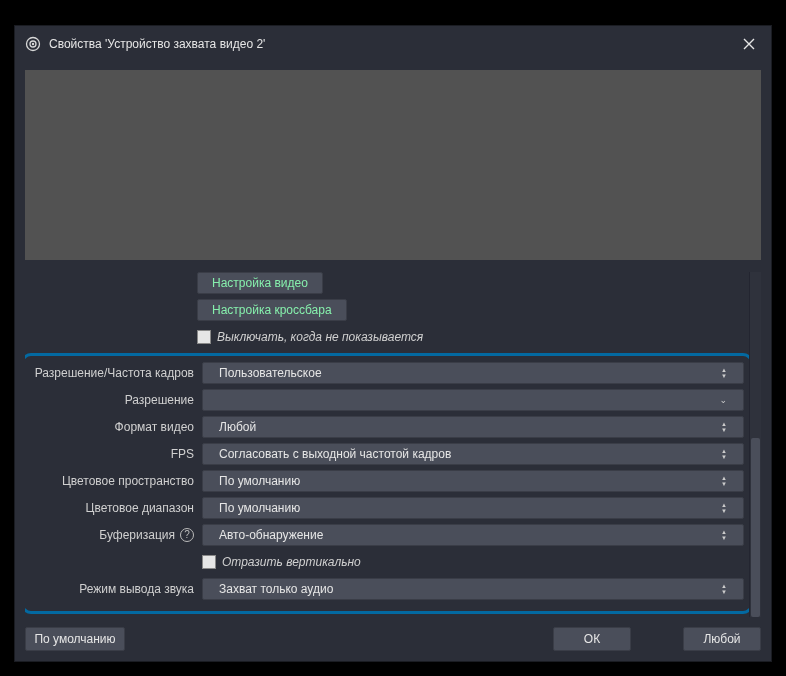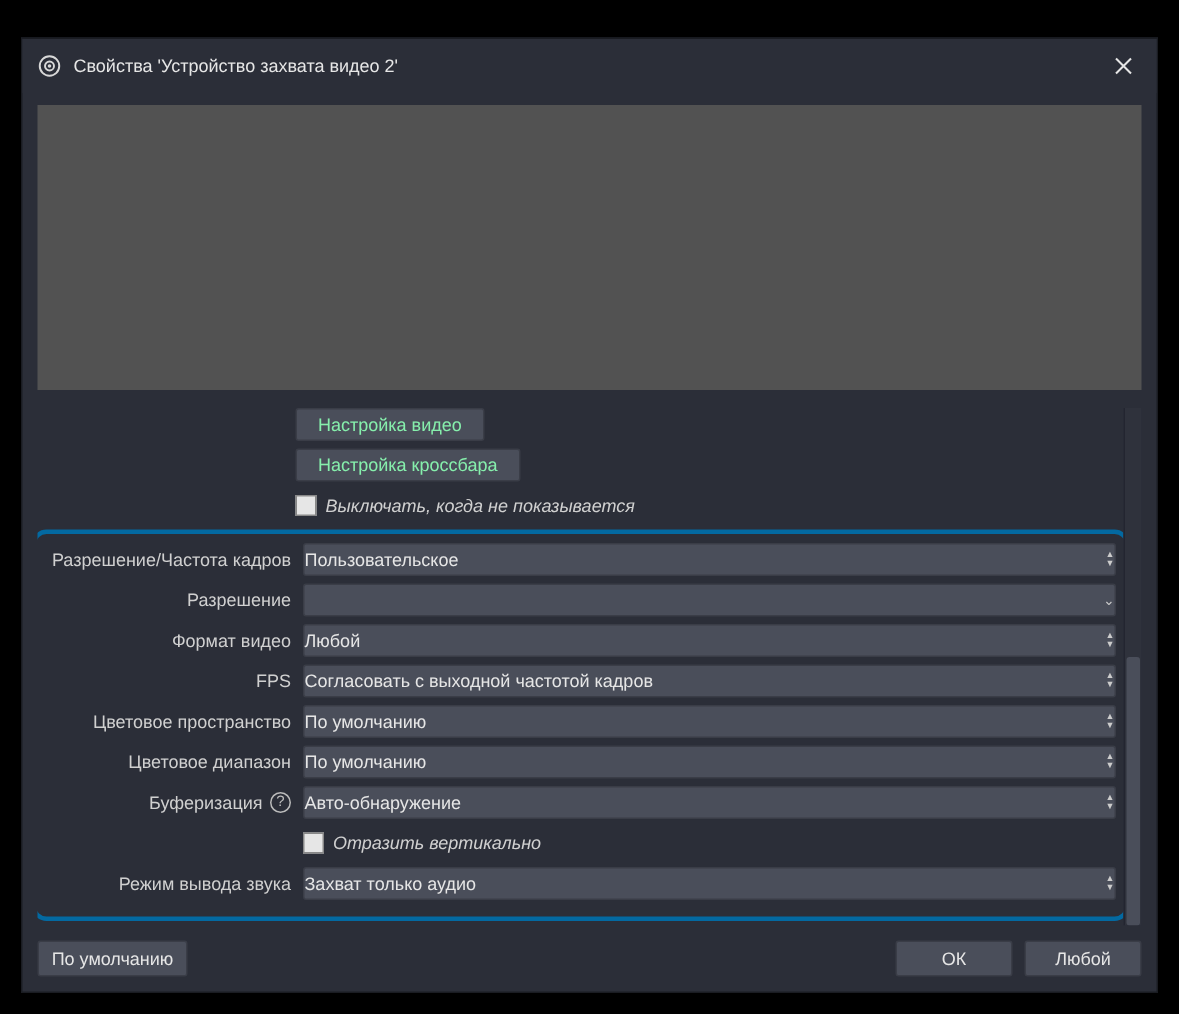--- a/index.html
+++ b/index.html
@@ -121,21 +121,21 @@
   color: #86efac;
   padding: 3px 14px;
   font-size: 12px;
   cursor: pointer;
   border-radius: 2px;
 }
 .select {
   background: #4a4e5a;
   border: 1px solid #3a3d47;
   color: #e6e6e6;
-  padding: 3px 0;
+  padding: 3px 16px;
   font-size: 12px;
   width: 100%;
   height: 22px;
   display: flex;
   align-items: center;
   justify-content: space-between;
   cursor: pointer;
   border-radius: 2px;
 }
 .select-text { flex: 1; }
@@ -175,21 +175,21 @@
   background: #4a4e5a;
   border: 1px solid #3a3d47;
   color: #e6e6e6;
   padding: 4px 0;
   width: 100px;
   text-align: center;
   font-size: 12px;
   cursor: pointer;
   border-radius: 2px;
 }
-.btn-footer.small { width: 78px; }
+.btn-footer.small { width: 78px; margin-left: 44px; }
 </style>
 </head>
 <body>
 
 <div class="outer">
   <div class="window">
 
     <div class="titlebar">
       <span class="titlebar-icon">
         <svg width="16" height="16" viewBox="0 0 16 16">

